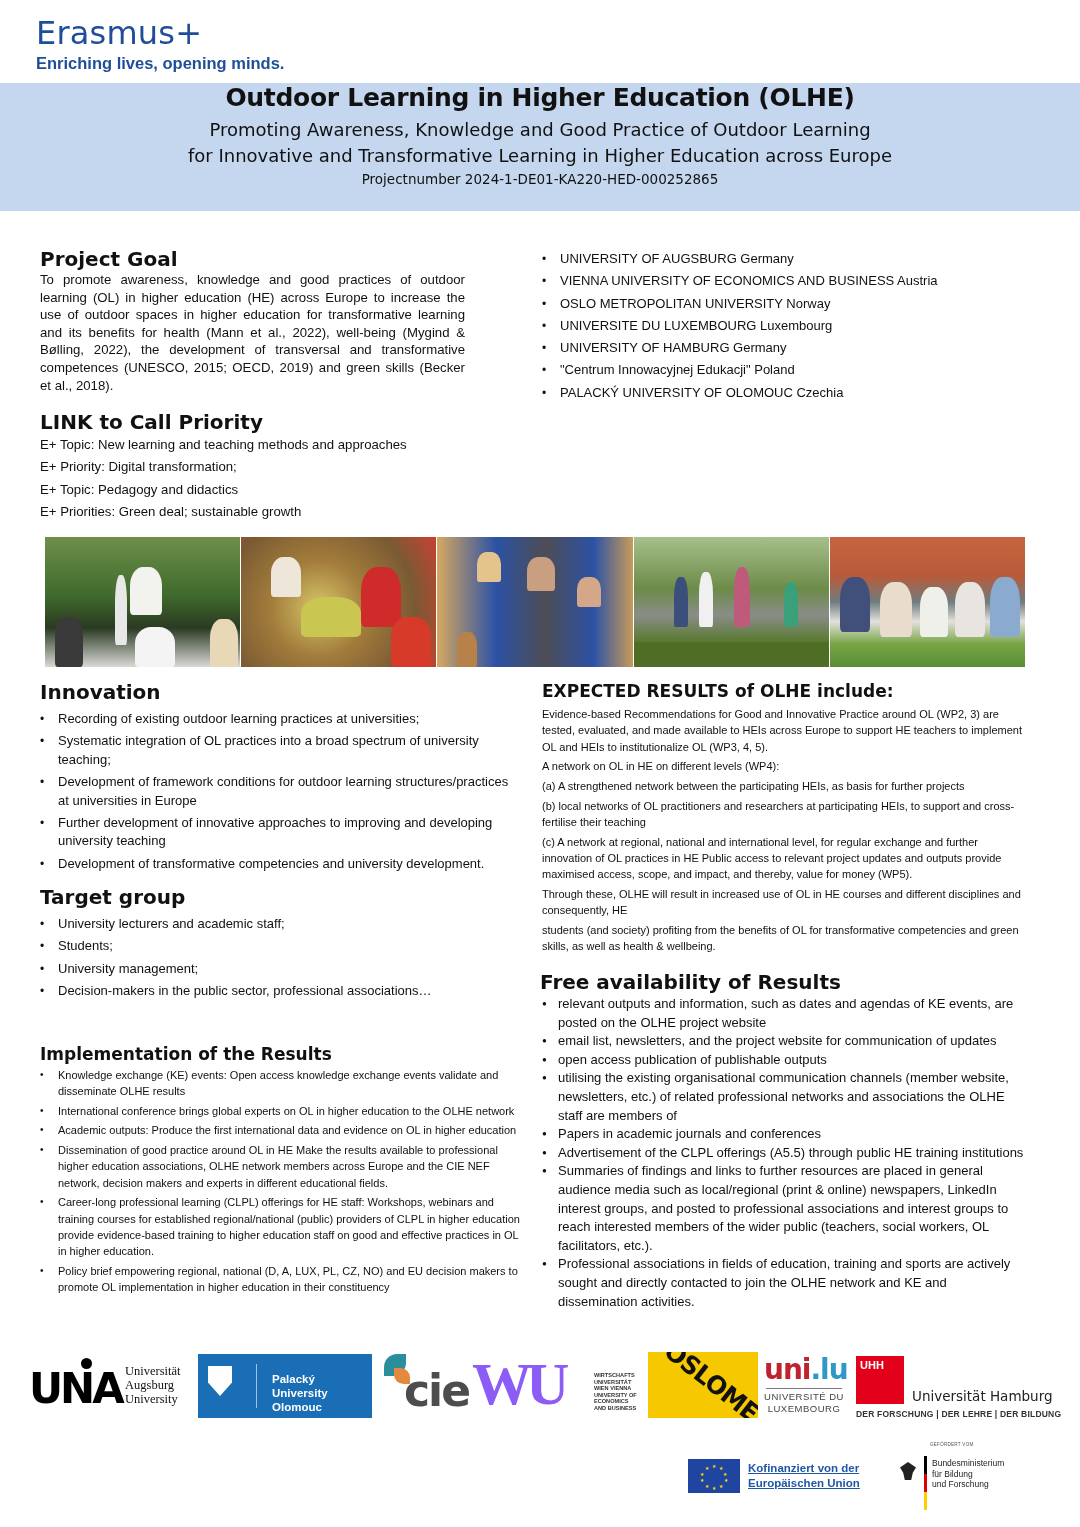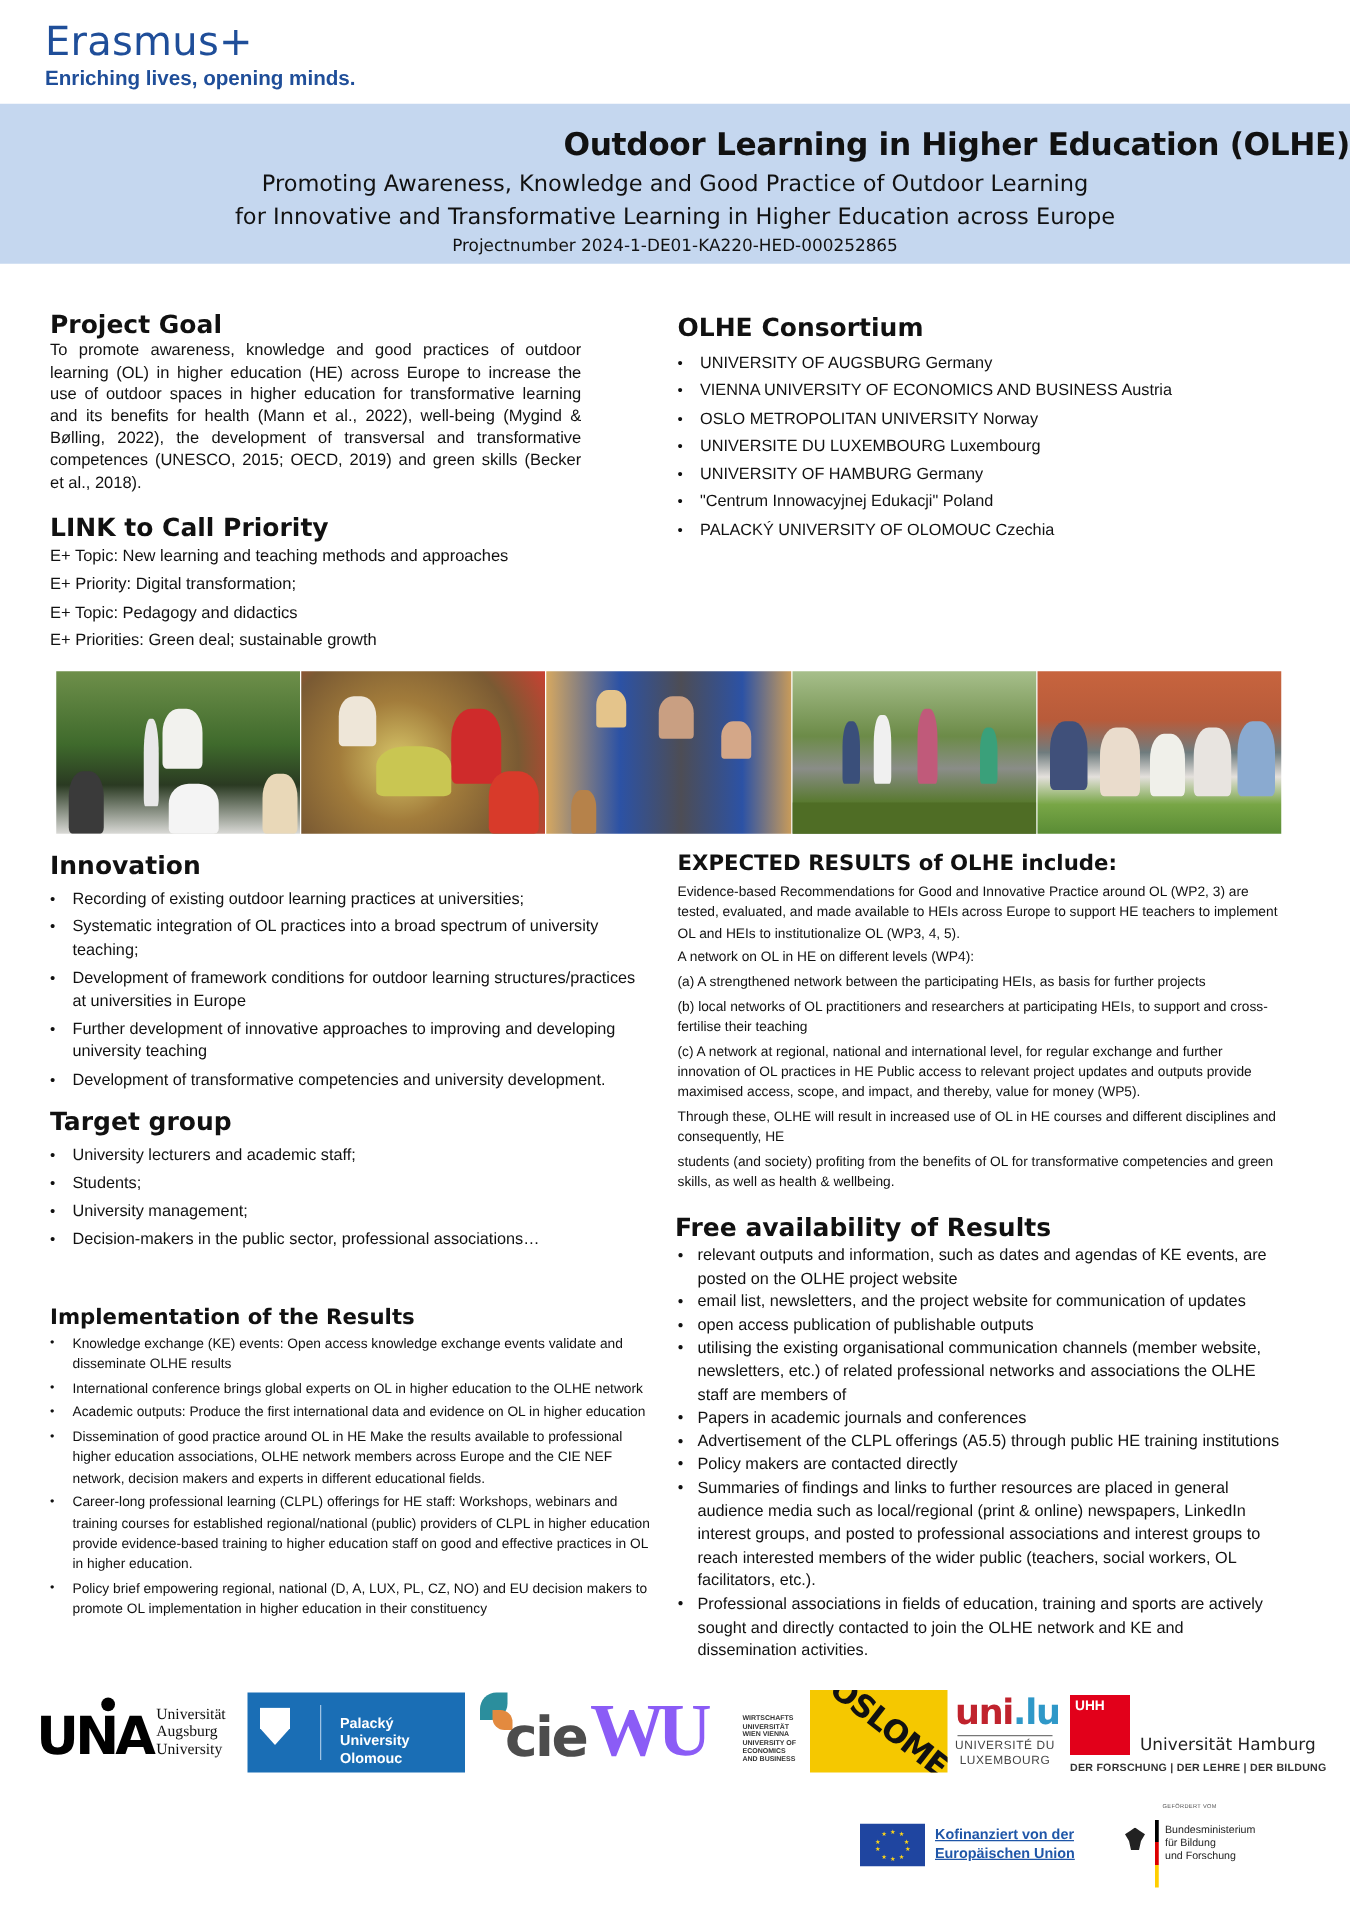--- a/index.html
+++ b/index.html
@@ -5,21 +5,21 @@
   * { box-sizing: border-box; margin: 0; padding: 0; }
   html, body { width: 1080px; height: 1527px; background: #ffffff; overflow: hidden; }
   body { font-family: "Liberation Sans", "DejaVu Sans", sans-serif; color: #111; position: relative; }
 
   
   .erasmus { position: absolute; left: 36px; top: 14px; color: #1f4e99; }
   .erasmus .brand { font-family: "DejaVu Sans", sans-serif; font-size: 32px; font-weight: normal; letter-spacing: 0.2px; line-height: 38px; }
   .erasmus .tagline { font-family: "Liberation Sans", sans-serif; font-size: 16.5px; font-weight: bold; margin-top: 2px; color: #1f4e99; }
 
   .title-band { position: absolute; left: 0; top: 83px; width: 1080px; height: 128px; background: #c5d7ef; text-align: center; }
-  .title-band .title { font-family: "DejaVu Sans", sans-serif; font-weight: bold; font-size: 25px; margin-top: 18px; letter-spacing: -0.3px; text-align: right; }
+  .title-band .title { font-family: "DejaVu Sans", sans-serif; font-weight: bold; font-size: 25px; letter-spacing: -0.3px; }
   .title-band .sub { font-family: "DejaVu Sans", sans-serif; font-size: 18px; line-height: 26px; }
   .title-band .sub1 { margin-top: 5px; }
   .title-band .pnum { font-family: "DejaVu Sans", sans-serif; font-size: 13.5px; margin-top: 2px; }
 
   
   h2 { font-family: "DejaVu Sans", sans-serif; font-size: 20px; font-weight: bold; line-height: 24px; color: #111; }
   h3 { font-family: "DejaVu Sans", sans-serif; font-size: 17px; font-weight: bold; line-height: 22px; color: #111; }
 
   .block { position: absolute; }
   .justify { text-align: justify; font-size: 13.2px; line-height: 17.6px; }
@@ -113,21 +113,20 @@
 
 <div class="block" style="left:40px; top:410px; width:460px;">
   <h2>LINK to Call Priority</h2>
   <div class="plain-line">E+ Topic: New learning and teaching methods and approaches</div>
   <div class="plain-line">E+ Priority: Digital transformation;</div>
   <div class="plain-line">E+ Topic: Pedagogy and didactics</div>
   <div class="plain-line">E+ Priorities: Green deal; sustainable growth</div>
 </div>
 
 <div class="block" style="left:542px; top:250px; width:420px;">
-  <h2 style="margin-bottom:7px;">OLHE Consortium</h2>
   <ul class="dots cons">
     <li>UNIVERSITY OF AUGSBURG Germany</li>
     <li>VIENNA UNIVERSITY OF ECONOMICS AND BUSINESS Austria</li>
     <li>OSLO METROPOLITAN UNIVERSITY Norway</li>
     <li>UNIVERSITE DU LUXEMBOURG Luxembourg</li>
     <li>UNIVERSITY OF HAMBURG Germany</li>
     <li>"Centrum Innowacyjnej Edukacji" Poland</li>
     <li>PALACKÝ UNIVERSITY OF OLOMOUC Czechia</li>
   </ul>
 </div>
@@ -214,21 +213,20 @@
 
 <div class="block" style="left:540px; top:970px; width:485px;">
   <h2 style="margin-bottom:1px;">Free availability of Results</h2>
   <ul class="dots round">
     <li>relevant outputs and information, such as dates and agendas of KE events, are posted on the OLHE project website</li>
     <li>email list, newsletters, and the project website for communication of updates</li>
     <li>open access publication of publishable outputs</li>
     <li>utilising the existing organisational communication channels (member website, newsletters, etc.) of related professional networks and associations the OLHE staff are members of</li>
     <li>Papers in academic journals and conferences</li>
     <li>Advertisement of the CLPL offerings (A5.5) through public HE training institutions</li>
-    <li>Policy makers are contacted directly</li>
     <li>Summaries of findings and links to further resources are placed in general audience media such as local/regional (print &amp; online) newspapers, LinkedIn interest groups, and posted to professional associations and interest groups to reach interested members of the wider public (teachers, social workers, OL facilitators, etc.).</li>
     <li>Professional associations in fields of education, training and sports are actively sought and directly contacted to join the OLHE network and KE and dissemination activities.</li>
   </ul>
 </div>
 
 <div class="logos">
   <div class="logo uni-a">
     <div class="mark">UNA</div>
     <div class="dot"></div>
     <div class="txt">

